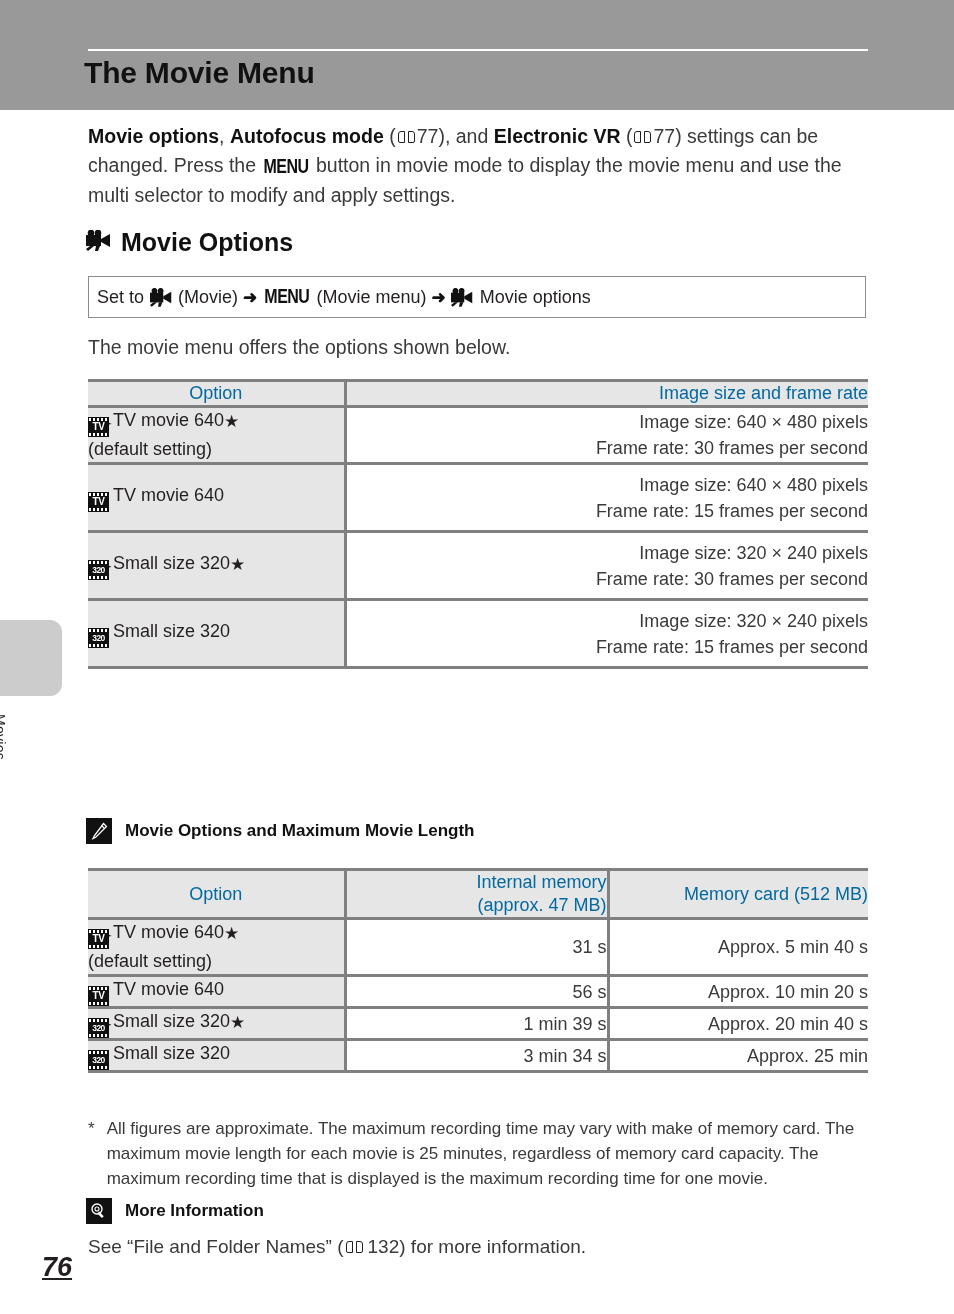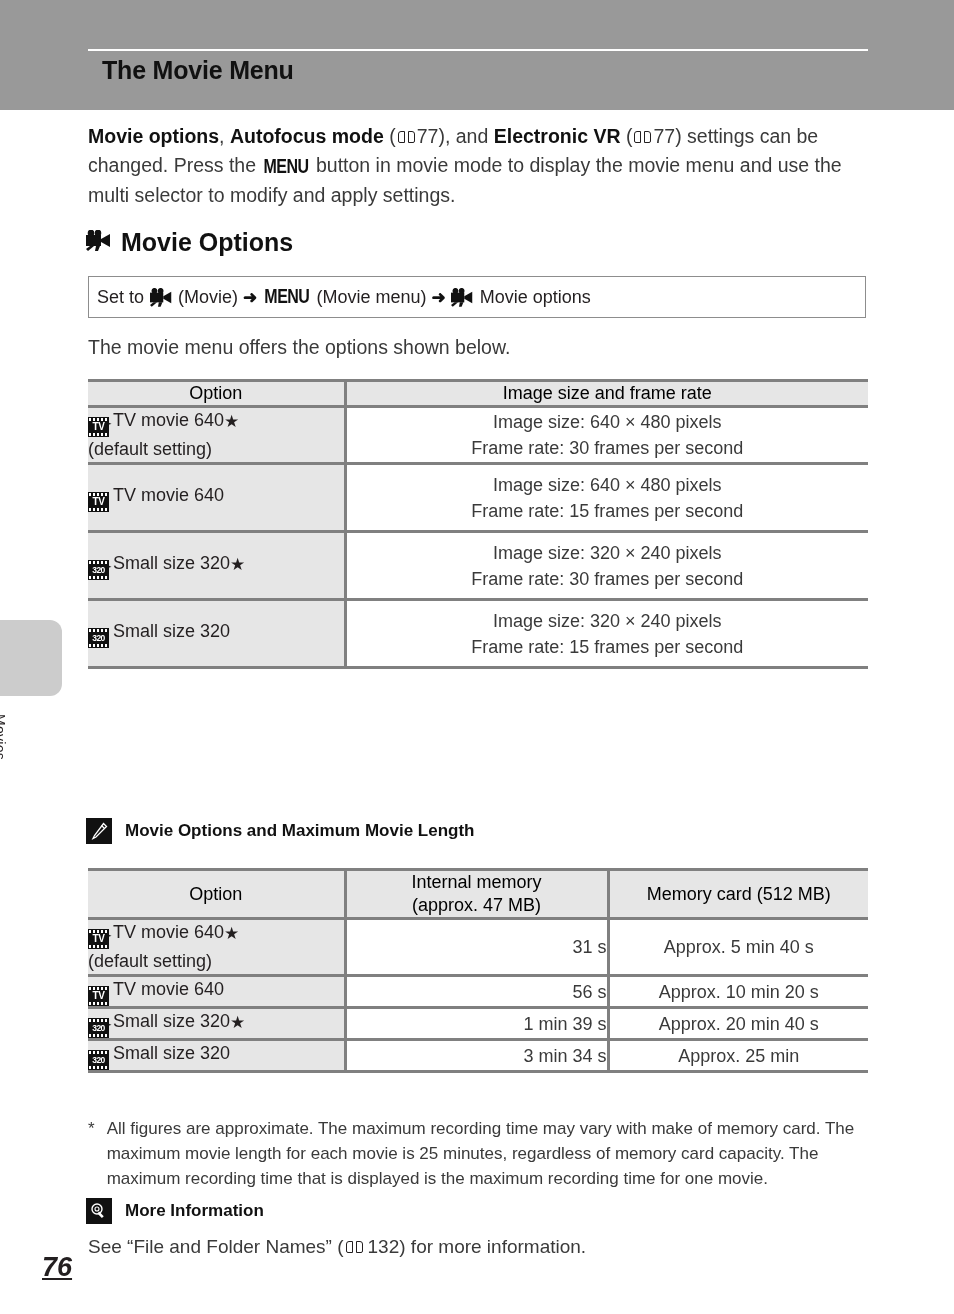--- a/index.html
+++ b/index.html
@@ -28,23 +28,23 @@
   .header-rule {
     position: absolute;
     left: 88px;
     top: 49px;
     width: 780px;
     height: 2px;
     background: #ffffff;
   }
   .page-title {
     position: absolute;
-    left: 102px;
+    left: 84px;
     top: 57px;
-    font-size: 25px;
+    font-size: 30px;
     font-weight: bold;
     letter-spacing: -0.2px;
     color: #111111;
     line-height: 1.05;
   }
 
   
   .side-tab {
     position: absolute;
     left: -20px;
@@ -130,26 +130,26 @@
     position: absolute;
     border-collapse: collapse;
     table-layout: fixed;
   }
   .dtable td, .dtable th {
     border-top: 3px solid #808080;
     border-bottom: 3px solid #808080;
     padding: 0;
     font-weight: normal;
   }
-  .dtable .colsep { border-left: 3px solid #808080; }
+  .dtable .colsep { border-left: 3px solid #808080; text-align: right; }
   .hdr-cell {
     background: #e6e6e6;
     text-align: center;
     font-size: 18px;
-    color: #000000;
+    color: #0369a1;
     padding: 12px 6px;
     line-height: 23px;
   }
   .opt-cell {
     background: #e6e6e6;
     font-size: 18px;
     color: #231f20;
     padding: 10px 6px 10px 8px;
     line-height: 25px;
   }

